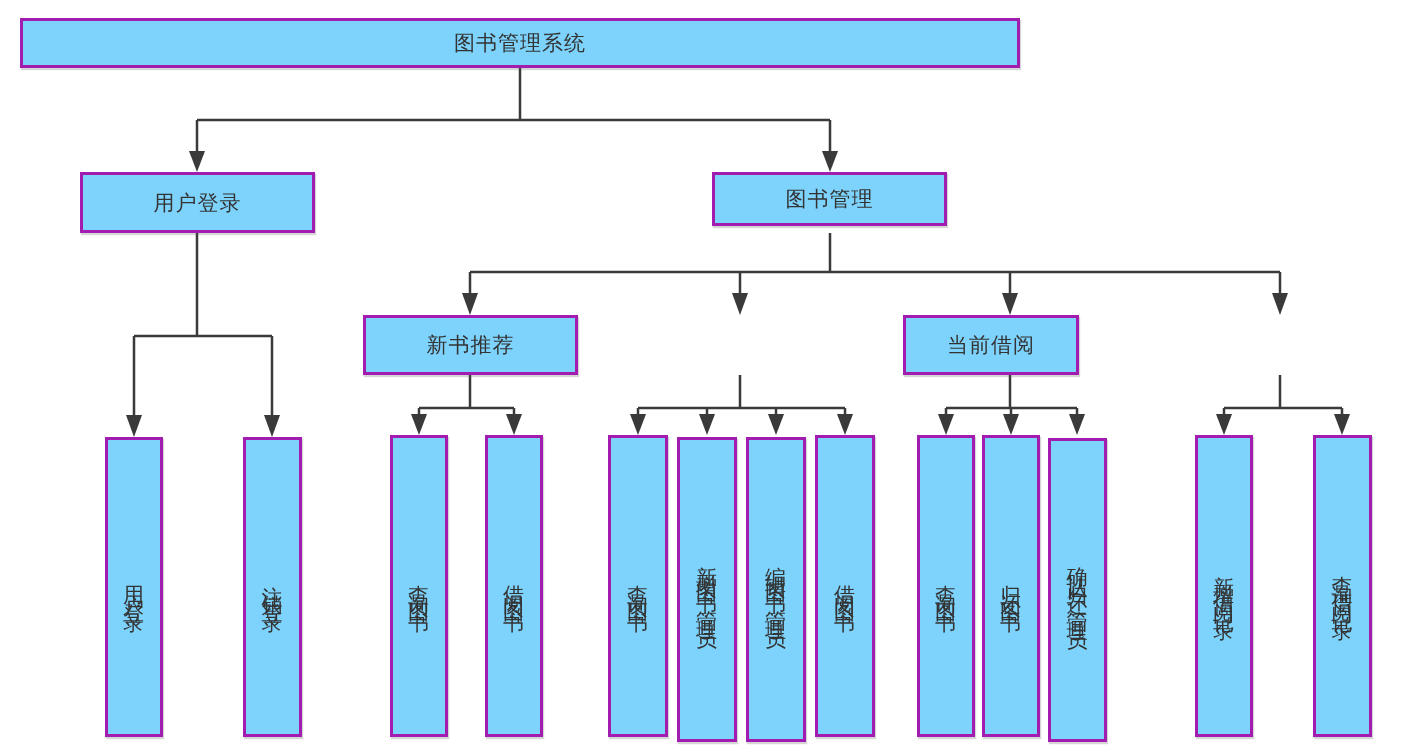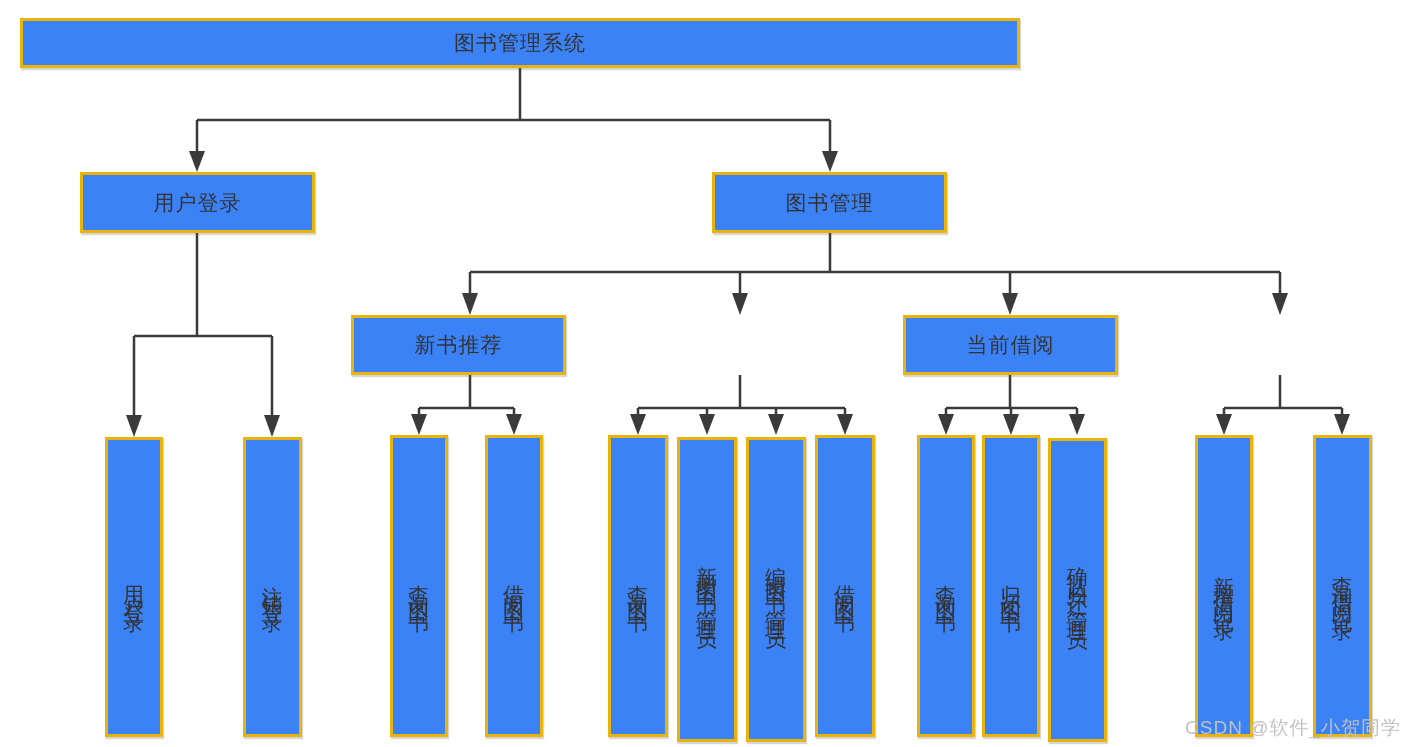--- a/index.html
+++ b/index.html
@@ -18,22 +18,22 @@
   #edges {
     position: absolute;
     left: 0;
     top: 0;
     width: 1405px;
     height: 747px;
   }
   .box {
     position: absolute;
     box-sizing: border-box;
-    background: #3b82f6;
-    border: 3px solid #eab308;
+    background: #7dd3fc;
+    border: 3px solid #a21caf;
     box-shadow: 1px 2px 1px rgba(90,90,90,0.25);
     display: flex;
     align-items: center;
     justify-content: center;
     color: #333333;
     font-size: 21px;
     letter-spacing: 1px;
     white-space: nowrap;
   }
   .vbox {
@@ -98,35 +98,35 @@
     </g>
   </svg>
 
   <div class="box" style="left:20px; top:18px; width:1000px; height:50px;">
     <span class="lbl">图书管理系统</span>
   </div>
 
   <div class="box" style="left:80px; top:172px; width:235px; height:61px;">
     <span class="lbl">用户登录</span>
   </div>
-  <div class="box" style="left:712px; top:172px; width:235px; height:61px;">
+  <div class="box" style="left:712px; top:172px; width:235px; height:54px;">
     <span class="lbl">图书管理</span>
   </div>
 
   <div class="box vbox" style="left:105px; top:437px; width:58px; height:300px;">
     <span class="lbl">用户登录</span>
   </div>
   <div class="box vbox" style="left:243px; top:437px; width:59px; height:300px;">
     <span class="lbl">注销登录</span>
   </div>
 
-  <div class="box" style="left:351px; top:315px; width:215px; height:60px;">
+  <div class="box" style="left:363px; top:315px; width:215px; height:60px;">
     <span class="lbl">新书推荐</span>
   </div>
-  <div class="box" style="left:903px; top:315px; width:215px; height:60px;">
+  <div class="box" style="left:903px; top:315px; width:176px; height:60px;">
     <span class="lbl">当前借阅</span>
   </div>
 
   <div class="box vbox" style="left:390px; top:435px; width:58px; height:302px;">
     <span class="lbl">查询图书</span>
   </div>
   <div class="box vbox" style="left:485px; top:435px; width:58px; height:302px;">
     <span class="lbl">借阅图书</span>
   </div>
 
@@ -153,15 +153,14 @@
     <span class="lbl">确认归还（管理员）</span>
   </div>
 
   <div class="box vbox" style="left:1195px; top:435px; width:58px; height:302px;">
     <span class="lbl">新增借阅记录</span>
   </div>
   <div class="box vbox" style="left:1313px; top:435px; width:59px; height:302px;">
     <span class="lbl">查询借阅记录</span>
   </div>
 
-  <div id="watermark">CSDN @软件_小贺同学</div>
 
 </div>
 
 </body></html>

